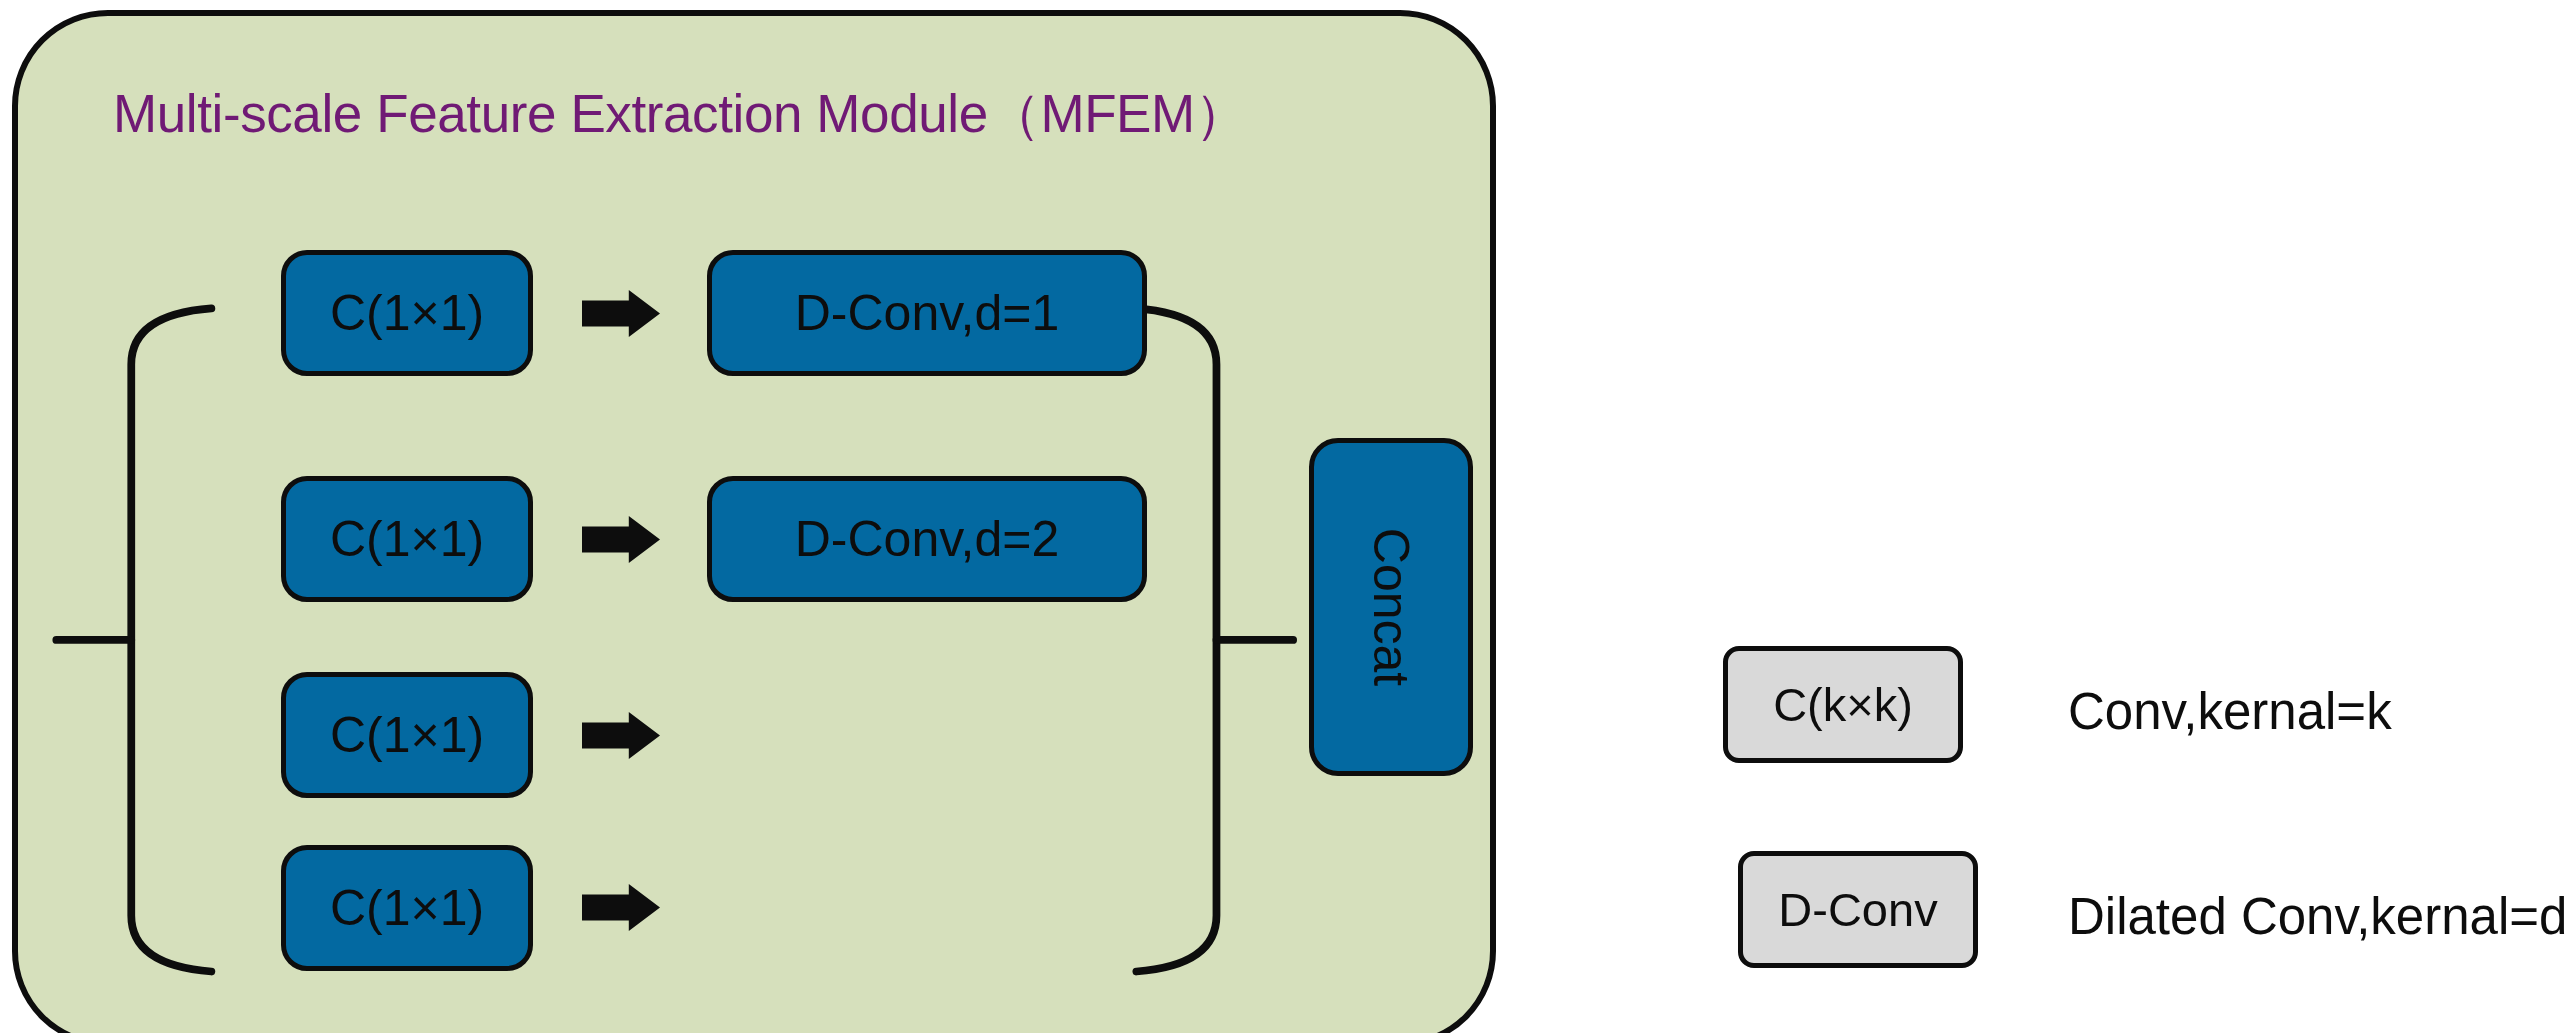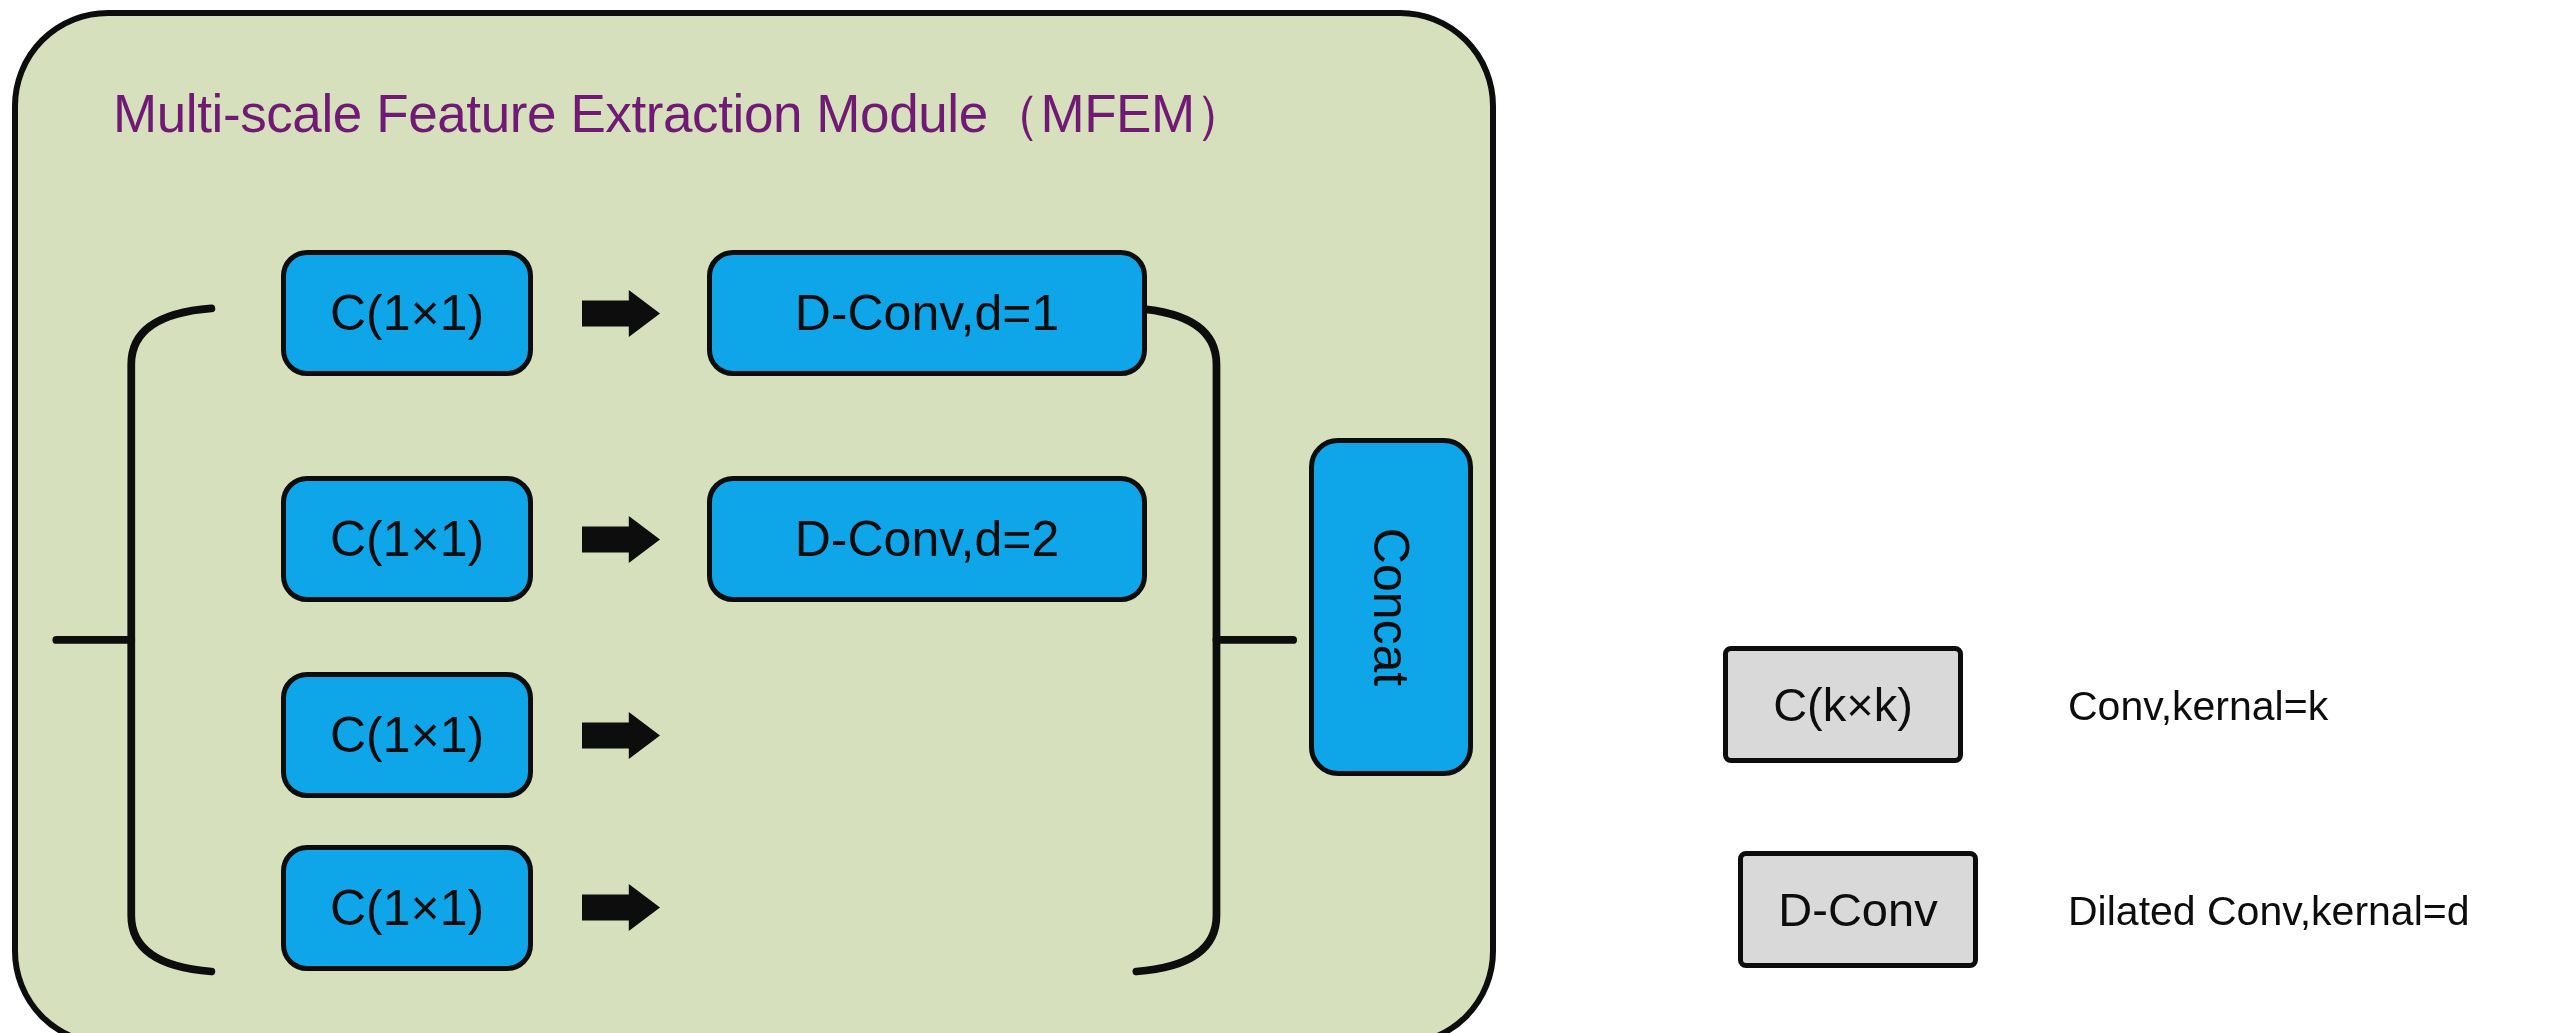--- a/index.html
+++ b/index.html
@@ -40,21 +40,21 @@
     line-height: 1;
     color: #701a75;
     white-space: nowrap;
     font-family: "Liberation Sans", sans-serif;
     letter-spacing: -0.4px;
   }
 
   
   .node {
     position: absolute;
-    background: #0ea5e9;
+    background: #0369a1;
     border: 5.2px solid #0d0d0d;
     border-radius: 26px;
     box-sizing: border-box;
     display: flex;
     align-items: center;
     justify-content: center;
     color: #0d0d0d;
     font-size: 50px;
     line-height: 1;
     white-space: nowrap;
@@ -114,34 +114,34 @@
   .brace-left  { left: 34px;  top: 258px; }
   .brace-right { left: 1077px; top: 258px; }
 
   
   .legend { position: absolute; }
   .legend-row { position: absolute; }
   .legend-box {
     position: absolute;
     background: #d9d9d9;
     border: 5.2px solid #0d0d0d;
-    border-radius: 8px;
+    border-radius: 16px;
     box-sizing: border-box;
     display: flex;
     align-items: center;
     justify-content: center;
     color: #0d0d0d;
     font-size: 47px;
     line-height: 1;
     white-space: nowrap;
     font-family: "Liberation Sans", sans-serif;
   }
   .legend-text {
     position: absolute;
-    font-size: 41px;
+    font-size: 51px;
     line-height: 1;
     color: #0d0d0d;
     white-space: nowrap;
     font-family: "Liberation Sans", sans-serif;
   }
 
   .lg-row1 .legend-box { left: 1723px; top: 646px; width: 240px; height: 117px; }
   .lg-row1 .legend-text { left: 2068px; top: 686px; }
 
   .lg-row2 .legend-box { left: 1723px; top: 851px; width: 240px; height: 117px; margin-left: 15px; }

